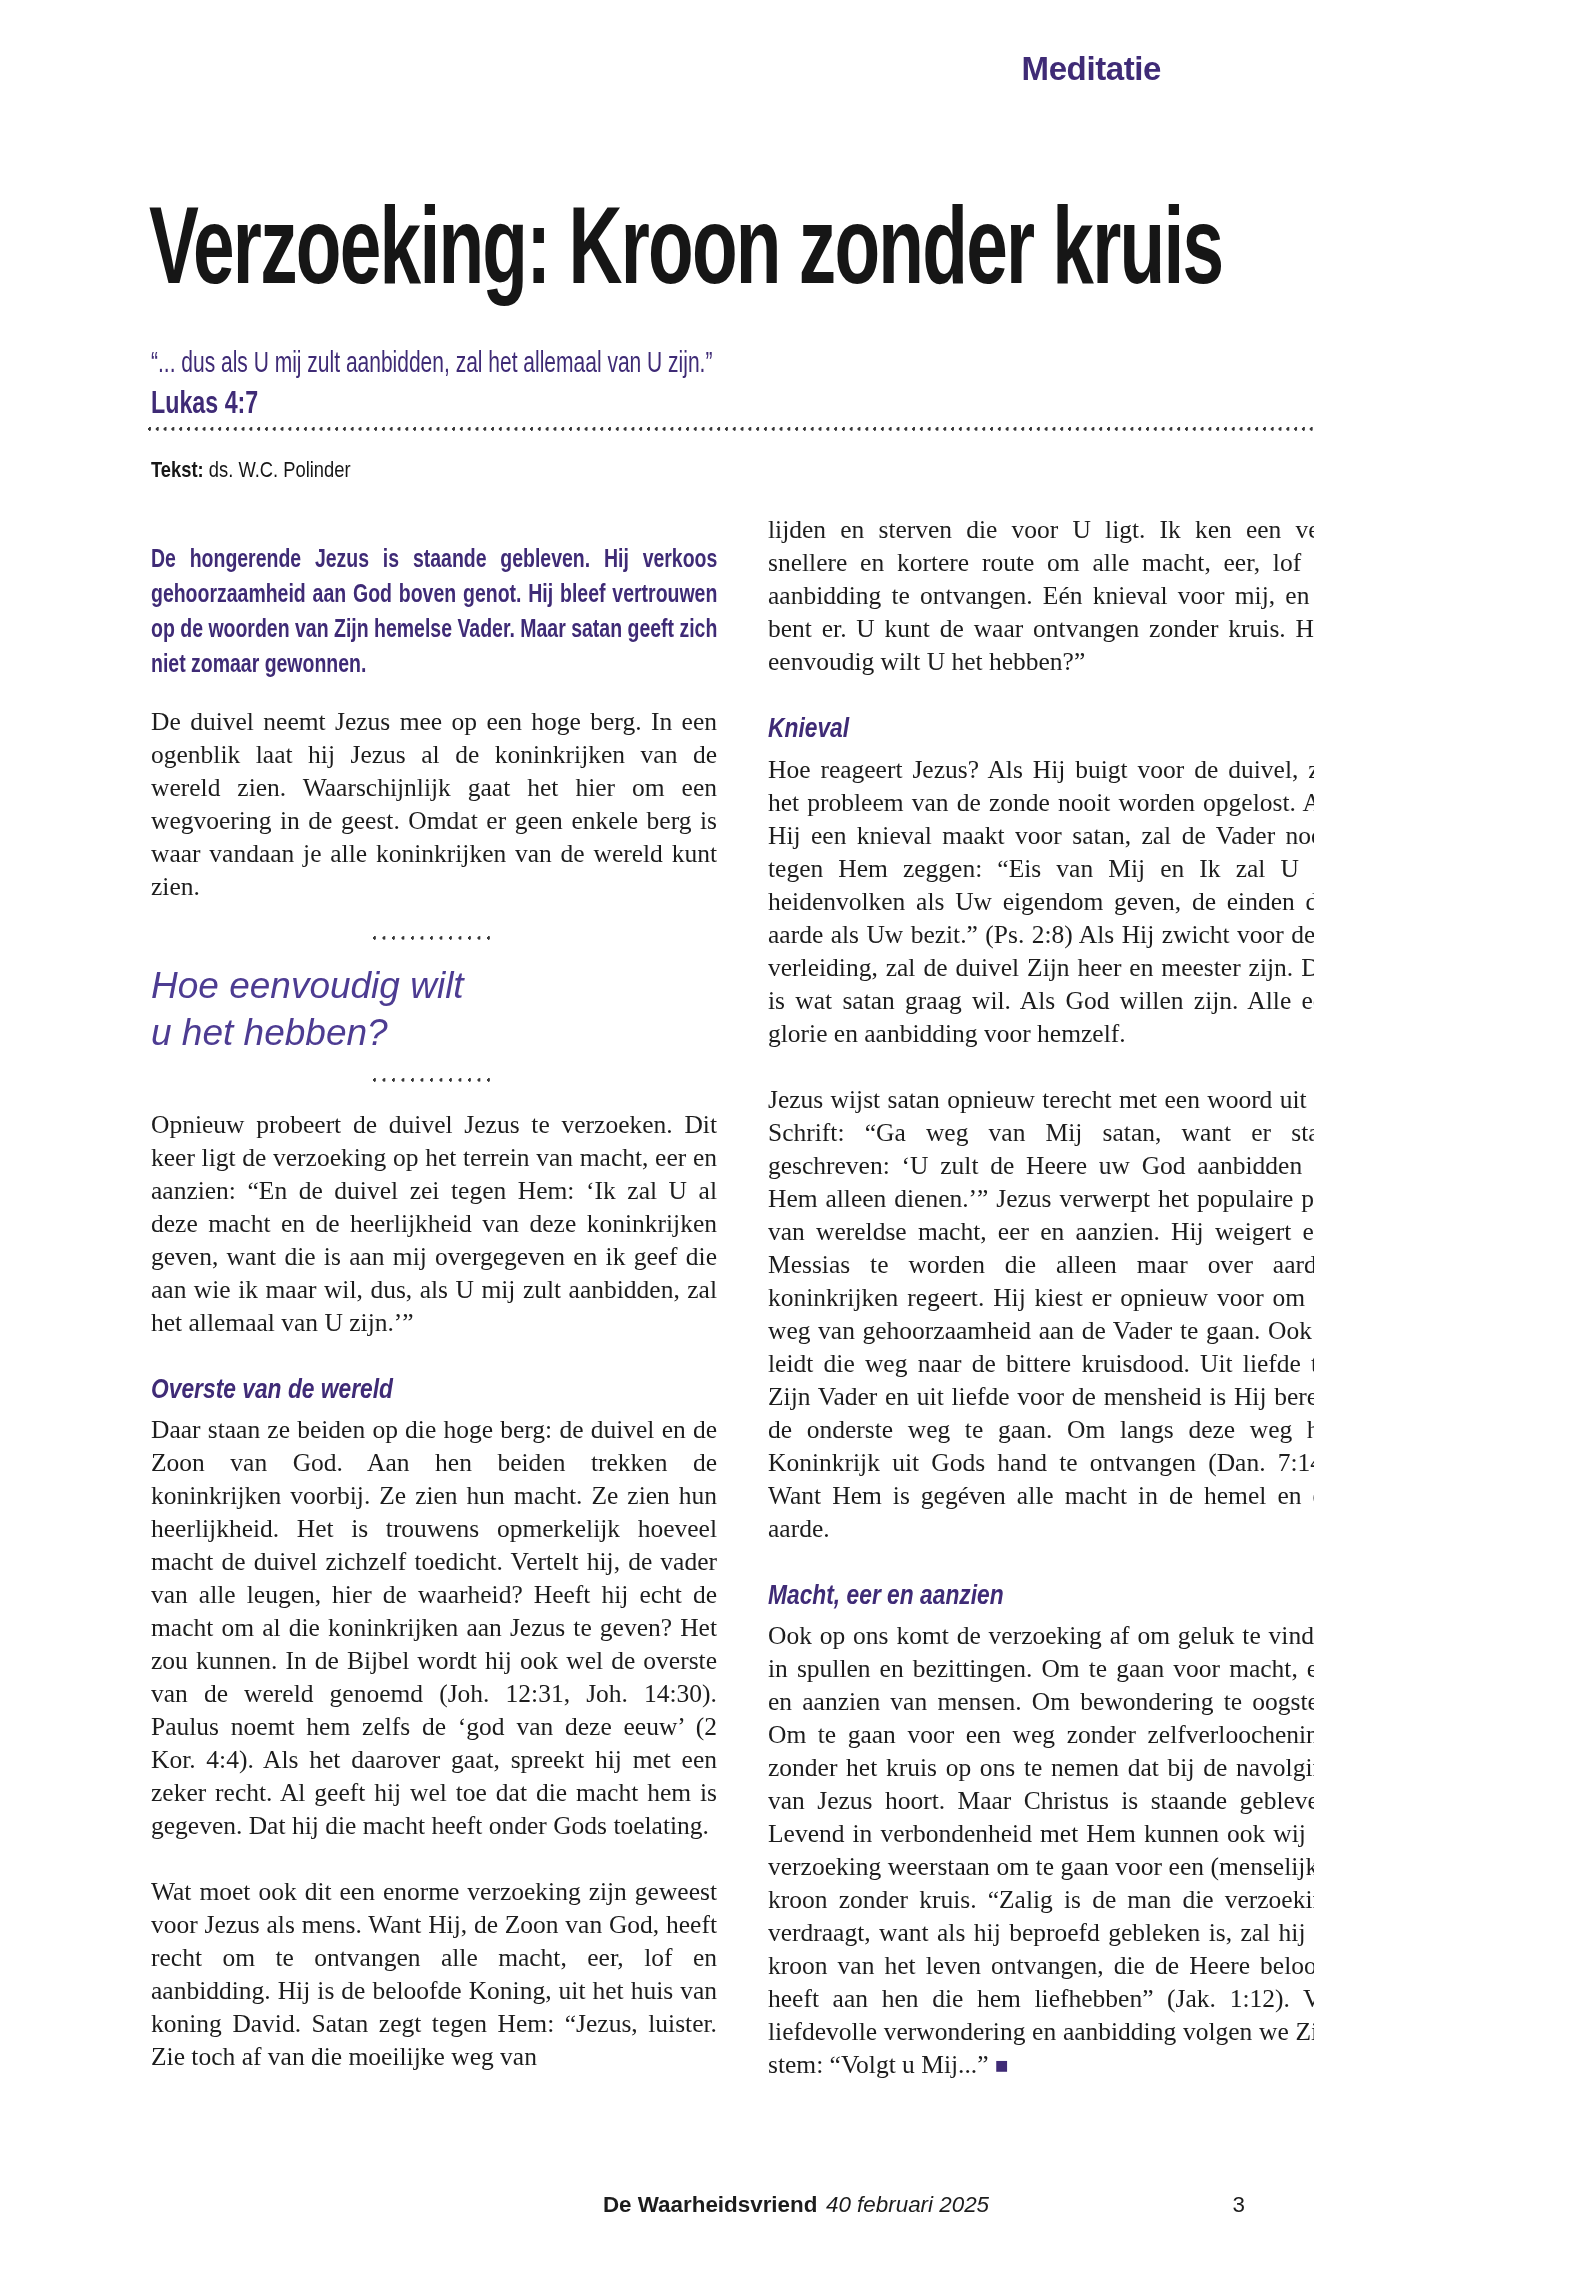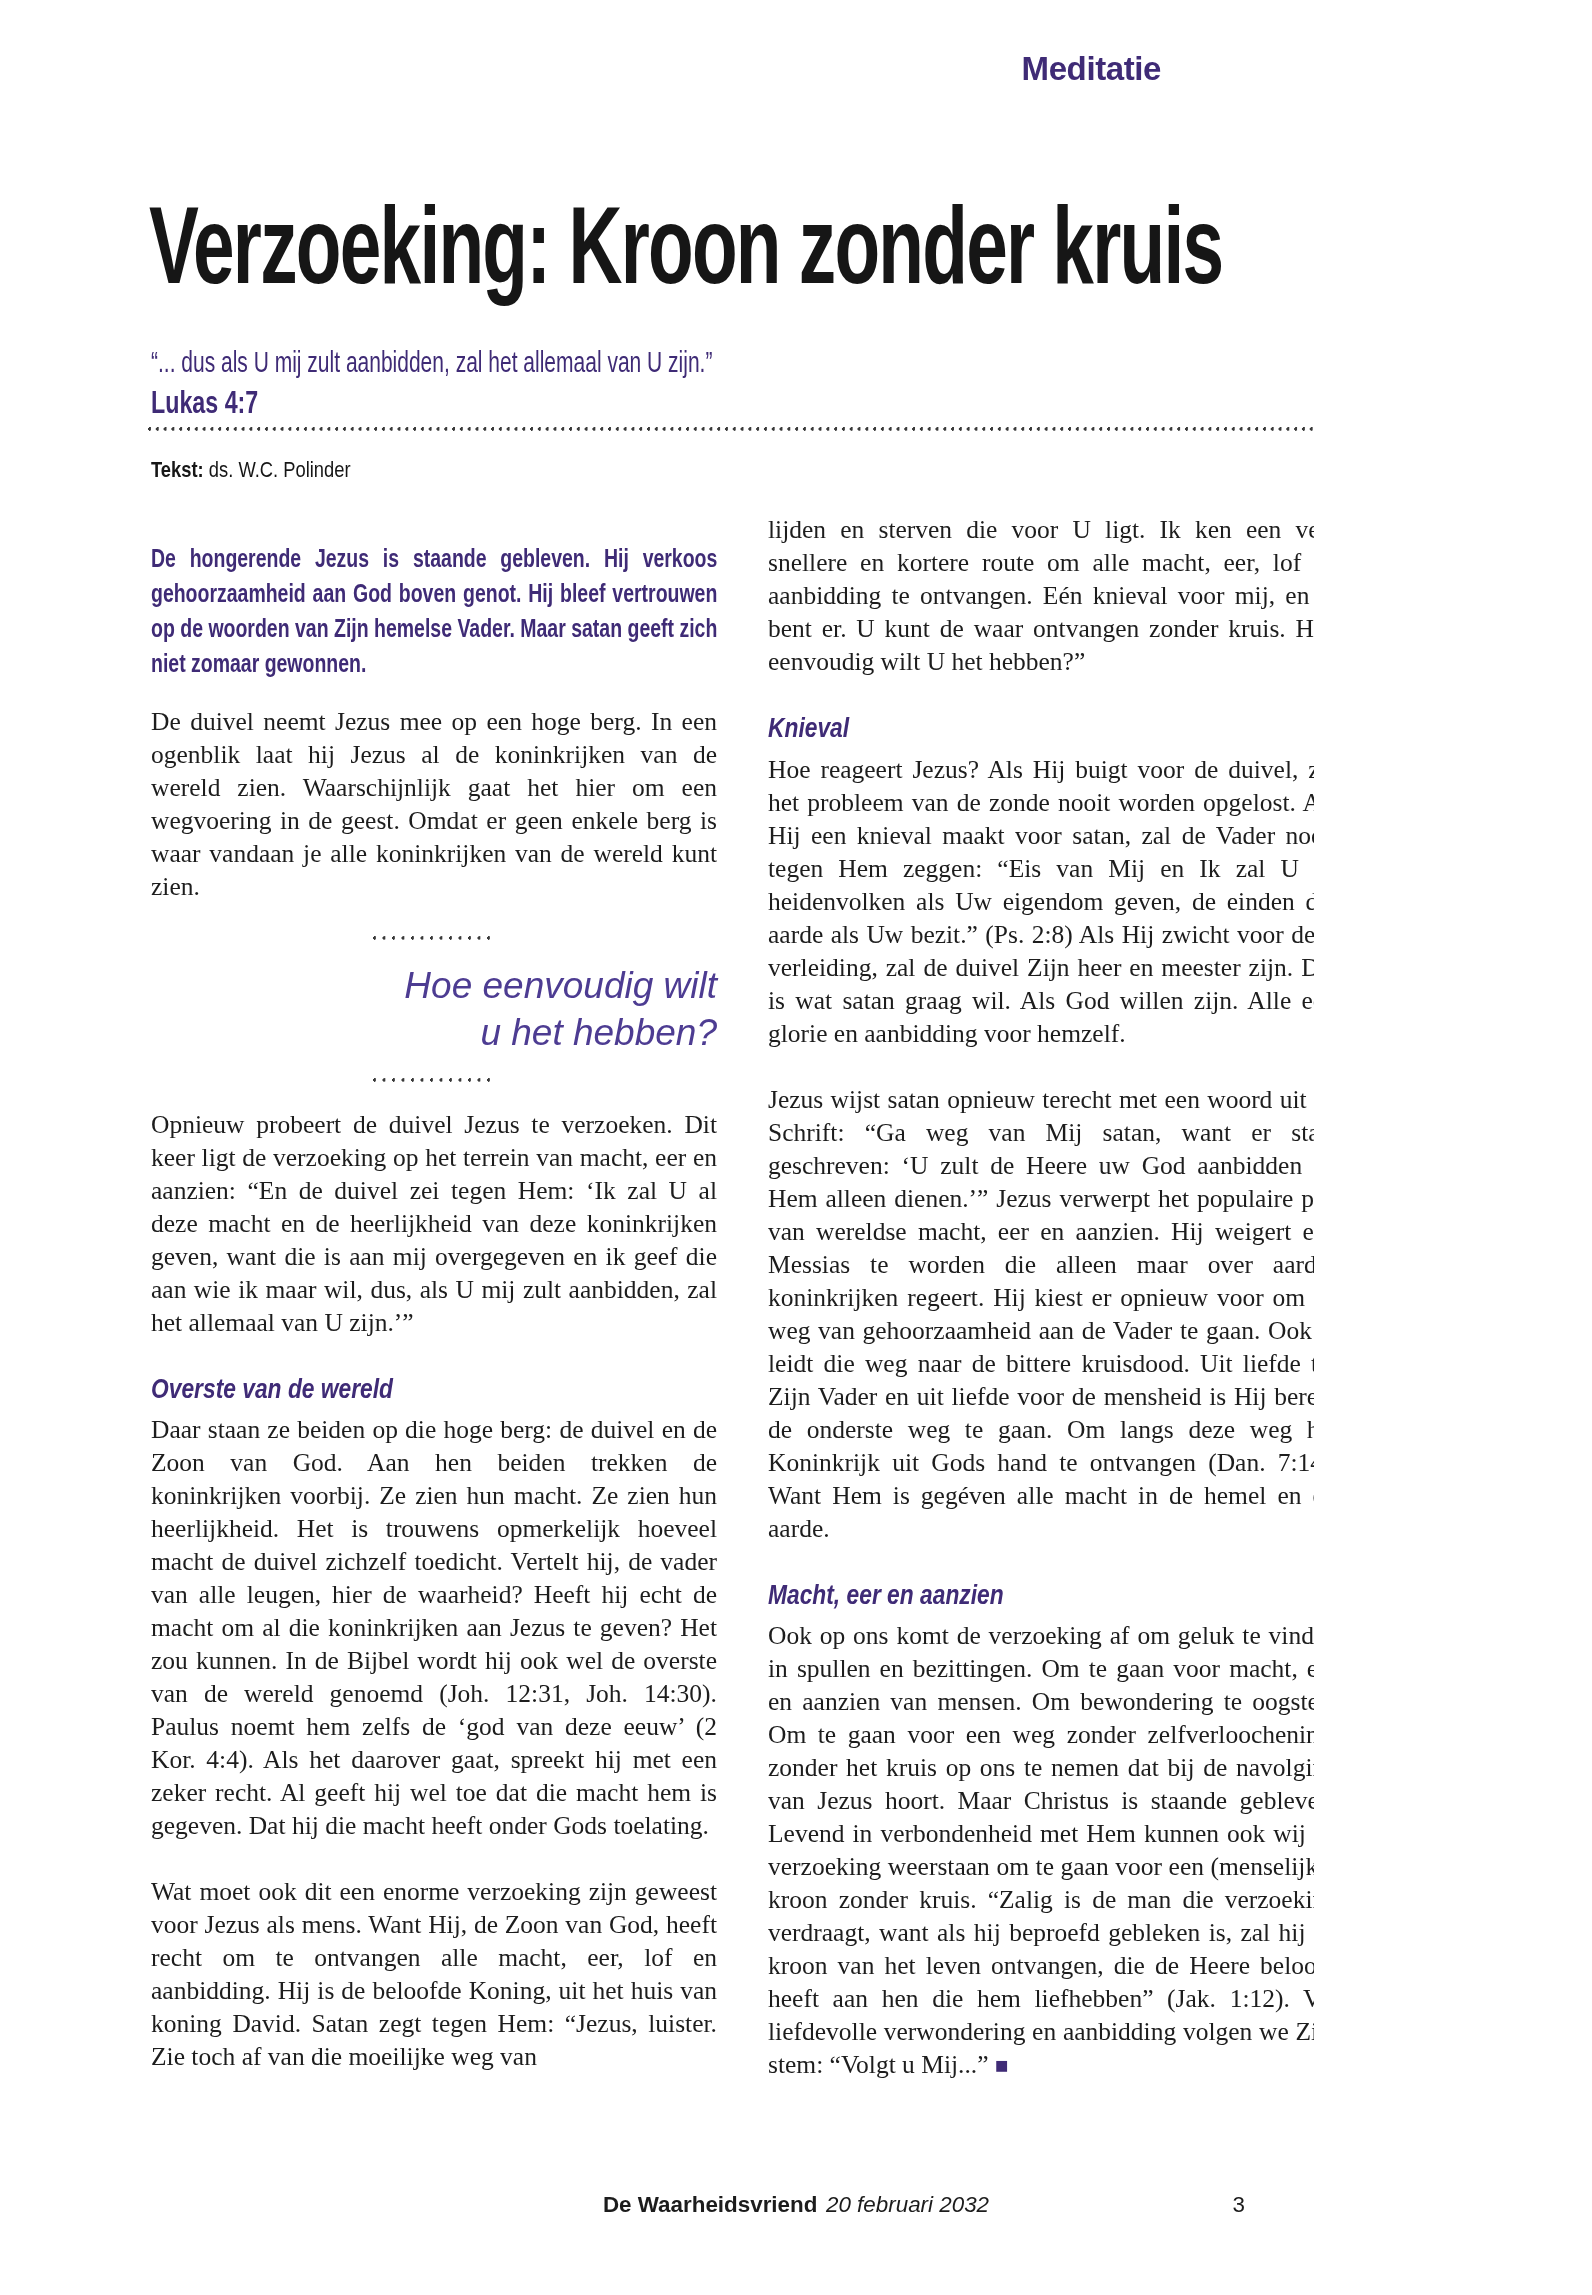--- a/index.html
+++ b/index.html
@@ -39,21 +39,21 @@
          text-align:justify;margin:0 0 22.4px 0;}
   
   .intro-wrap{height:164px;}
 
   .p{font-family:"Liberation Serif","DejaVu Serif",serif;font-size:25.5px;line-height:33px;
      color:#1d1d1d;text-align:justify;margin:0 0 33px 0;}
 
   .subhead{font-size:28.5px;font-weight:700;font-style:italic;color:#3f2b76;
            margin:1.7px 0 8.6px 0;transform:scaleX(.8);transform-origin:left top;white-space:nowrap;}
 
-  .pullquote{text-align:right;margin:15.5px 0 26px 0;}
+  .pullquote{text-align:left;margin:15.5px 0 26px 0;}
   .mini-dots{width:123px;height:3.5px;margin:0 auto;
              background-image:radial-gradient(circle at 1.7px 1.7px,#3a3a3a 1.4px,transparent 1.6px);
              background-size:9.5px 3.5px;background-repeat:repeat-x;}
   .pq-line{font-style:italic;font-size:37px;line-height:47px;color:#4d3c92;}
   .pq-top{margin-top:22.4px;}
   .pq-bottom{margin-bottom:22.4px;}
 
   .endmark{color:#3f2b76;font-style:normal;font-family:"Liberation Sans",sans-serif;
            font-size:22.4px;}
 
@@ -151,18 +151,18 @@
       <path d="M88 176 L106 168 M90 190 L108 182 M92 204 L106 198" stroke="#b9c9dd" stroke-width="3" fill="none"></path>
     </svg>
   </div>
   <div class="caption">
     <div class="caption-name">Ds. W.C. Polinder</div>
     <div class="caption-bio">is predikant van de hervormde wijkgemeente Broederkerk te Kampen</div>
   </div>
   <div class="caption-dots"></div>
 
   <div class="footer">
-    <span class="journal">De Waarheidsvriend</span><span class="date">20 februari 2032</span>
+    <span class="journal">De Waarheidsvriend</span><span class="date">40 februari 2025</span>
   </div>
   <div class="page-number">3</div>
 
 </div>
 
 
 </body></html>

